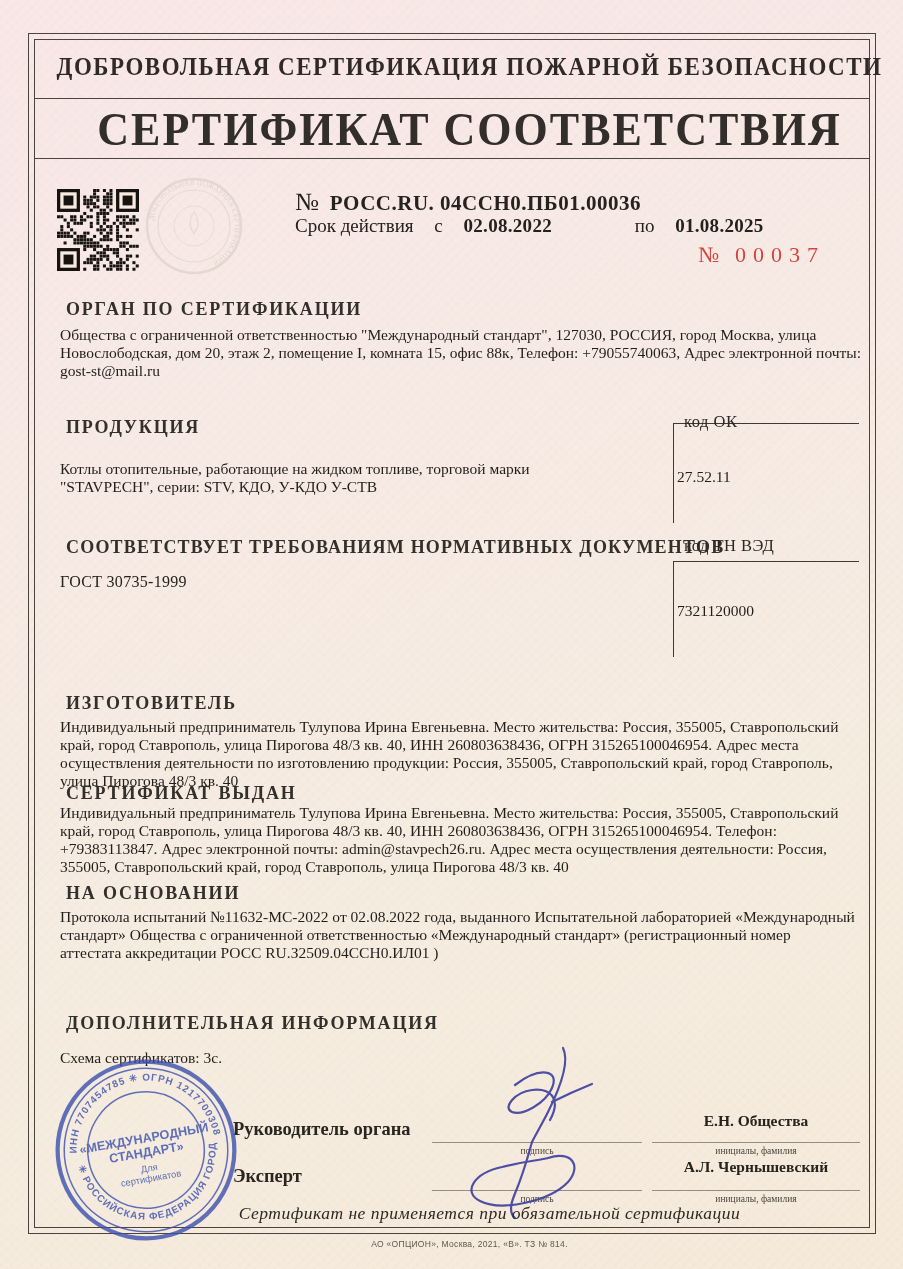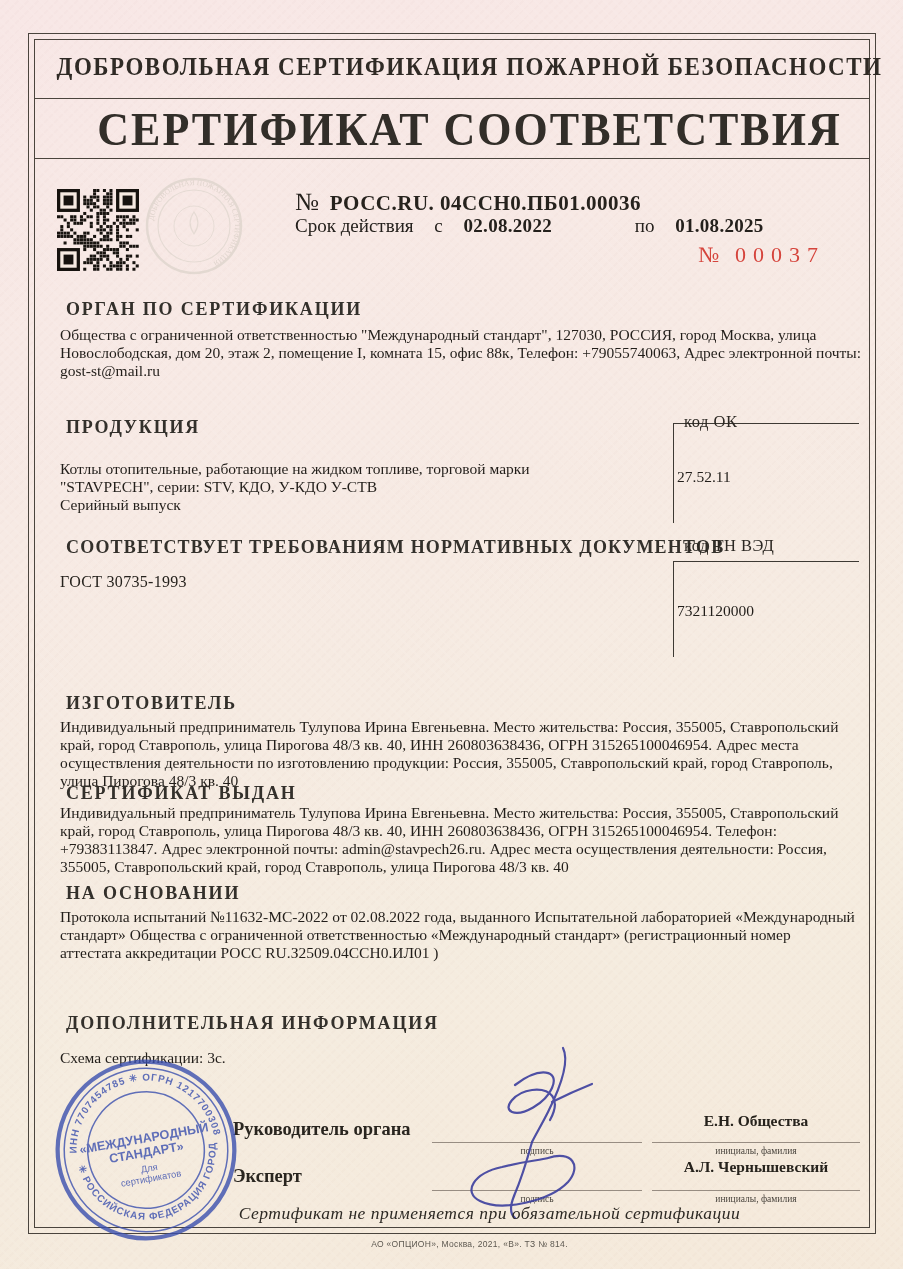--- a/index.html
+++ b/index.html
@@ -343,45 +343,44 @@
     <path d="M50,36 C44,44 46,52 50,58 C54,52 56,44 50,36 Z" fill="none" stroke="#d7d0c6" stroke-width="1.2"></path>
   </svg>
 
   <div class="heading" style="top:299px;">ОРГАН ПО СЕРТИФИКАЦИИ</div>
   <div class="para" style="top:326px;width:804px;">Общества с ограниченной ответственностью "Международный стандарт", 127030, РОССИЯ, город Москва, улица Новослободская, дом 20, этаж 2, помещение I, комната 15, офис 88к, Телефон: +79055740063, Адрес электронной почты: gost-st@mail.ru</div>
 
   <div class="heading" style="top:417px;">ПРОДУКЦИЯ</div>
   <div class="para" style="top:440px;width:600px;margin-top:20px;">
     <div>Котлы отопительные, работающие на жидком топливе, торговой марки</div>
     <div>"STAVPECH", серии: STV, КДО, У-КДО У-СТВ</div>
-    <div>Серийный выпуск</div>
   </div>
   <div class="codebox-topline" style="top:423px;"></div>
   <div class="codebox-leftline" style="top:423px;height:100px;"></div>
   <div class="codebox-label" style="top:412px;">код ОК</div>
   <div class="codebox-value" style="top:468px;">27.52.11</div>
 
   <div class="heading" style="top:537px;letter-spacing:1.2px;">СООТВЕТСТВУЕТ ТРЕБОВАНИЯМ НОРМАТИВНЫХ ДОКУМЕНТОВ</div>
-  <div class="gost">ГОСТ   30735-1993</div>
+  <div class="gost">ГОСТ   30735-1999</div>
   <div class="codebox-topline" style="top:561px;"></div>
   <div class="codebox-leftline" style="top:561px;height:96px;"></div>
   <div class="codebox-label" style="top:536px;">код ТН ВЭД</div>
   <div class="codebox-value" style="top:602px;">7321120000</div>
 
   <div class="heading" style="top:693px;">ИЗГОТОВИТЕЛЬ</div>
   <div class="para" style="top:718px;width:812px;">Индивидуальный предприниматель Тулупова Ирина Евгеньевна. Место жительства: Россия, 355005, Ставропольский край, город Ставрополь, улица Пирогова 48/3 кв. 40, ИНН 260803638436, ОГРН 315265100046954. Адрес места осуществления деятельности по изготовлению продукции: Россия, 355005, Ставропольский край, город Ставрополь, улица Пирогова 48/3 кв. 40</div>
 
   <div class="heading" style="top:783px;">СЕРТИФИКАТ ВЫДАН</div>
   <div class="para" style="top:804px;width:812px;">Индивидуальный предприниматель Тулупова Ирина Евгеньевна. Место жительства: Россия, 355005, Ставропольский край, город Ставрополь, улица Пирогова 48/3 кв. 40, ИНН 260803638436, ОГРН 315265100046954. Телефон: +79383113847. Адрес электронной почты: admin@stavpech26.ru. Адрес места осуществления деятельности: Россия, 355005, Ставропольский край, город Ставрополь, улица Пирогова 48/3 кв. 40</div>
 
   <div class="heading" style="top:883px;">НА ОСНОВАНИИ</div>
   <div class="para" style="top:908px;width:795px;">Протокола испытаний №11632-МС-2022 от 02.08.2022 года, выданного Испытательной лабораторией «Международный стандарт» Общества с ограниченной ответственностью «Международный стандарт»  (регистрационный номер аттестата аккредитации РОСС RU.З2509.04ССН0.ИЛ01 )</div>
 
   <div class="heading" style="top:1013px;">ДОПОЛНИТЕЛЬНАЯ ИНФОРМАЦИЯ</div>
-  <div class="para" style="top:1049px;width:500px;">Схема сертификации: 3с.</div>
+  <div class="para" style="top:1049px;width:500px;">Схема сертификатов: 3с.</div>
 
   <div class="role" style="top:1119px;">Руководитель органа</div>
   <div class="role" style="top:1166px;">Эксперт</div>
 
   <div class="sig-line" style="left:432px;top:1142px;width:210px;"></div>
   <div class="sig-caption" style="left:432px;top:1146px;width:210px;">подпись</div>
   <div class="sig-name" style="left:652px;top:1112px;width:208px;">Е.Н. Общества</div>
   <div class="sig-line" style="left:652px;top:1142px;width:208px;"></div>
   <div class="sig-caption" style="left:652px;top:1146px;width:208px;">инициалы, фамилия</div>
 

